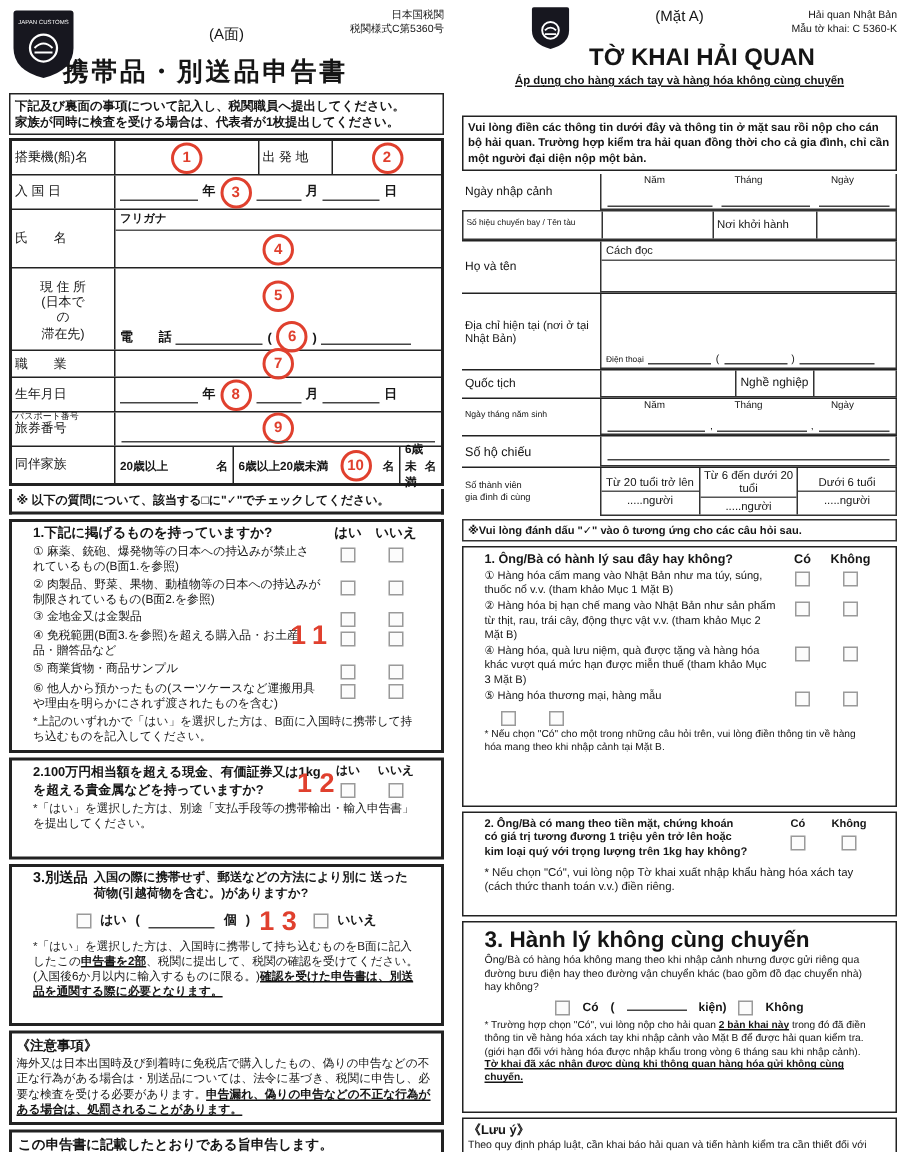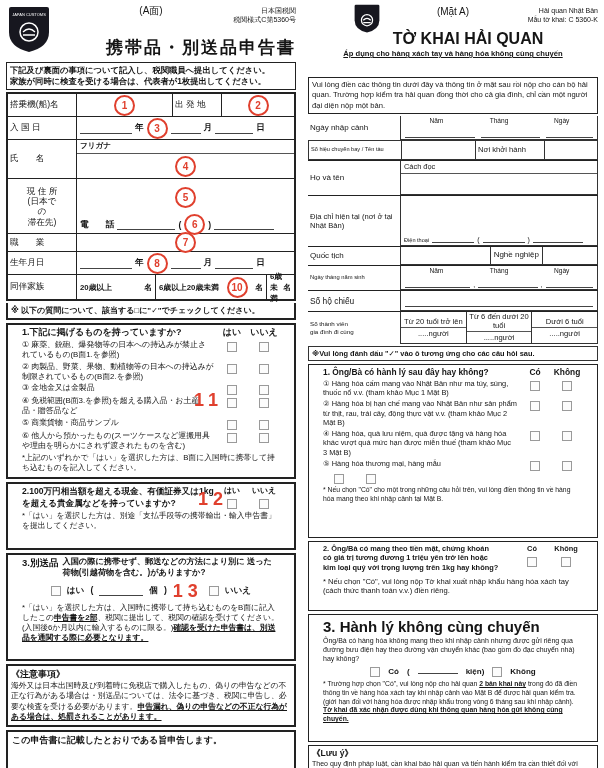--- a/index.html
+++ b/index.html
@@ -2,28 +2,28 @@
 <html><head>
 <meta charset="utf-8">
 <style>
   html,body{margin:0;padding:0;background:#fff;}
   .page{width:604px;height:768px;display:flex;background:#fff;overflow:hidden;
         font-family:"Liberation Sans","DejaVu Sans",sans-serif;color:#151515;}
   .col{width:302px;box-sizing:border-box;padding:4px 6px;position:relative;overflow:hidden;}
   .b{font-weight:bold;}
   
   .hdr{position:relative;height:30px;}
-  .side-label{position:absolute;left:0;right:0;top:0;text-align:center;font-size:10px;}
+  .side-label{position:absolute;left:0;right:0;top:12px;text-align:center;font-size:10px;}
   .agency{position:absolute;right:0;top:2px;text-align:right;font-size:7px;line-height:1.35;}
   .logo{position:absolute;left:2px;top:2px;}
-  .jp-title{font-size:17px;font-weight:bold;text-align:right;letter-spacing:2px;margin:2px 0 3px 36px;}
+  .jp-title{font-size:17px;font-weight:bold;text-align:left;letter-spacing:2px;margin:2px 0 3px 36px;}
   .vn-title{font-size:16px;font-weight:bold;text-align:center;margin:0 0 1px 30px;}
   .vn-sub{font-size:7.6px;font-weight:bold;text-align:center;text-decoration:underline;margin-bottom:2px;}
   .introbox{border:1px solid #222;font-size:8.3px;font-weight:bold;line-height:1.35;padding:2px 3px;margin-bottom:2px;}
-  .vn .introbox{font-weight:normal;font-size:7.6px;margin-top:19px;}
+  .vn .introbox{font-weight:bold;font-size:7.6px;margin-top:19px;}
   
   .tbl{border:2px solid #222;margin-bottom:2px;}
   .tr{display:flex;align-items:stretch;}
   .tr + .tr{border-top:1px solid #222;}
   .lblc{display:flex;align-items:center;padding:0 2px;font-weight:normal;font-size:8.6px;line-height:1.15;flex-shrink:0;}
   .valc{position:relative;display:flex;align-items:center;justify-content:center;flex:1;min-width:0;}
   .bl{border-left:1px solid #222;}
   .seg{display:inline-block;border-bottom:1px solid #444;height:10px;}
   
   .annc{display:inline-flex;align-items:center;justify-content:center;width:17px;height:17px;
@@ -148,20 +148,30 @@
           <span class="seg" style="width:52px"></span>
           <span>年</span>
           <span class="annc">8</span>
           <span class="seg" style="width:30px"></span>
           <span>月</span>
           <span class="seg" style="width:38px"></span>
           <span>日</span>
         </div>
       </div>
 
+      <div class="tr" style="height:22px">
+        <div class="lblc" style="width:64px;flex-direction:column;align-items:flex-start;line-height:1">
+          <span class="small">パスポート番号</span>
+          <span>旅券番号</span>
+        </div>
+        <div class="valc bl" style="flex-direction:column;justify-content:flex-end;padding:0 4px 2px">
+          <span class="annc" style="margin-bottom:-4px">9</span>
+          <span class="seg" style="width:100%"></span>
+        </div>
+      </div>
 
       <div class="tr" style="height:24px">
         <div class="lblc" style="width:64px">同伴家族</div>
         <div class="valc bl" style="justify-content:space-between;padding:0 3px;font-size:7.8px;font-weight:bold;flex:0 0 72px">
           <span>20歳以上</span>
           <span>名</span>
         </div>
         <div class="valc bl" style="justify-content:space-between;padding:0 3px;font-size:7.8px;font-weight:bold;flex:0 0 104px">
           <span>6歳以上20歳未満</span>
           <span class="annc">10</span>

